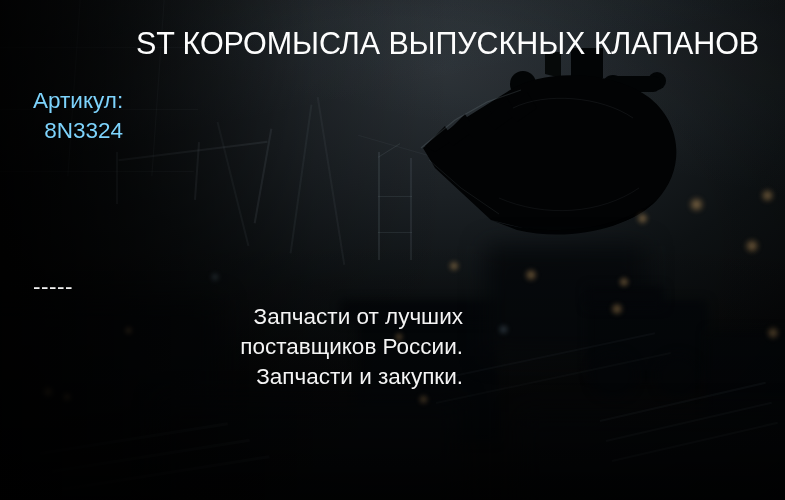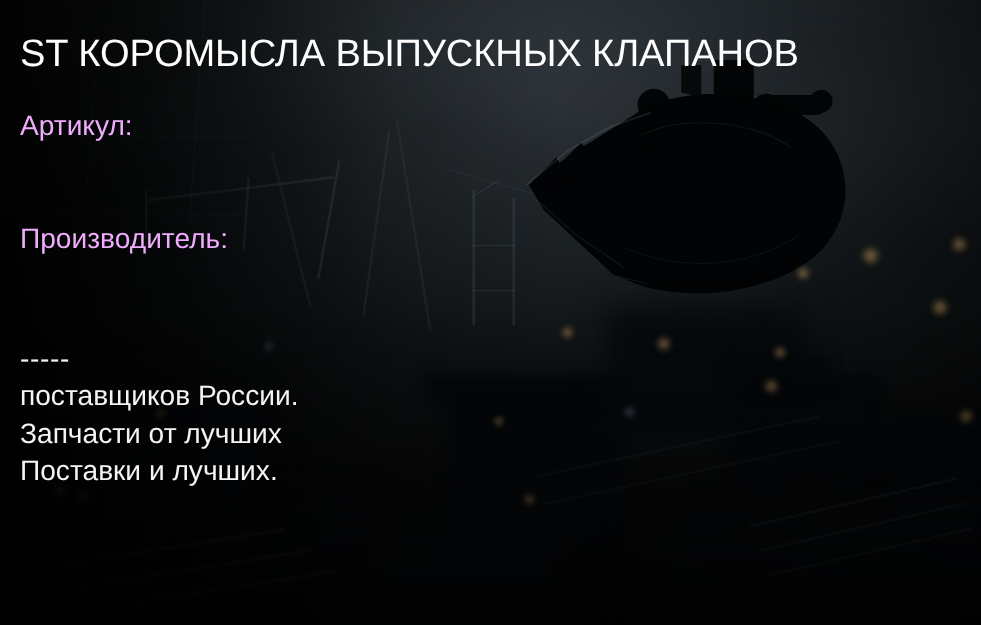--- a/index.html
+++ b/index.html
@@ -98,24 +98,25 @@
   
   .tread {
     position: absolute;
     background: rgba(130,146,156,0.10);
     transform-origin: left center;
   }
 
   
   .content {
     position: absolute;
-    left: 16px;
+    left: 33px;
     top: 0;
     width: 730px;
     height: 100%;
+    text-align: right;
   }
 
   .title {
     position: absolute;
     top: 27px;
     left: 0;
     width: 726px;
     margin: 0;
     font-size: 30.5px;
     font-weight: 400;
@@ -128,21 +129,21 @@
   .field { position: absolute; left: 0; }
   .field-article { top: 86px; }
   .field-maker   { top: 176px; }
 
   .field-label,
   .field-value {
     display: block;
     font-size: 22.5px;
     font-weight: 400;
     line-height: 1.34;
-    color: #f0abfc;
+    color: #7dd3fc;
     white-space: nowrap;
   }
 
   .separator {
     position: absolute;
     top: 272px;
     left: 0;
     font-size: 22.5px;
     line-height: 1.34;
     letter-spacing: 0.5px;
@@ -269,28 +270,28 @@
   </div>
 
   <div class="bg-layer bg-vignette"></div>
 
   <div class="content">
 
     <h1 class="title">ST КОРОМЫСЛА ВЫПУСКНЫХ КЛАПАНОВ</h1>
 
     <div class="field field-article">
       <span class="field-label">Артикул:</span>
+      <span class="field-value">8N3324</span>
     </div>
 
     <div class="field field-maker">
-      <span class="field-label">Производитель:</span>
     </div>
 
     <div class="separator">-----</div>
 
     <div class="tagline">
+      <span class="tagline-line">Запчасти от лучших</span>
       <span class="tagline-line">поставщиков России.</span>
-      <span class="tagline-line">Запчасти от лучших</span>
-      <span class="tagline-line">Поставки и лучших.</span>
+      <span class="tagline-line">Запчасти и закупки.</span>
     </div>
 
   </div>
 </div>
 
 </body></html>

